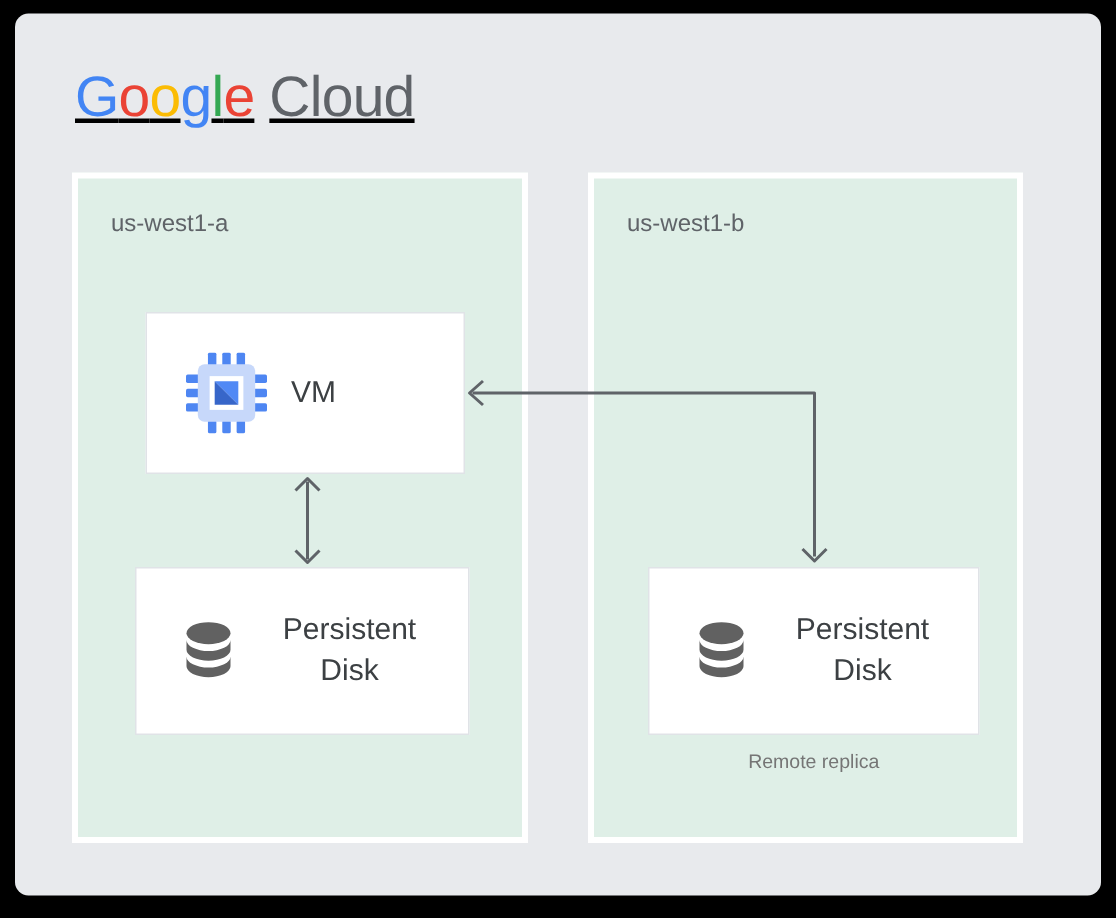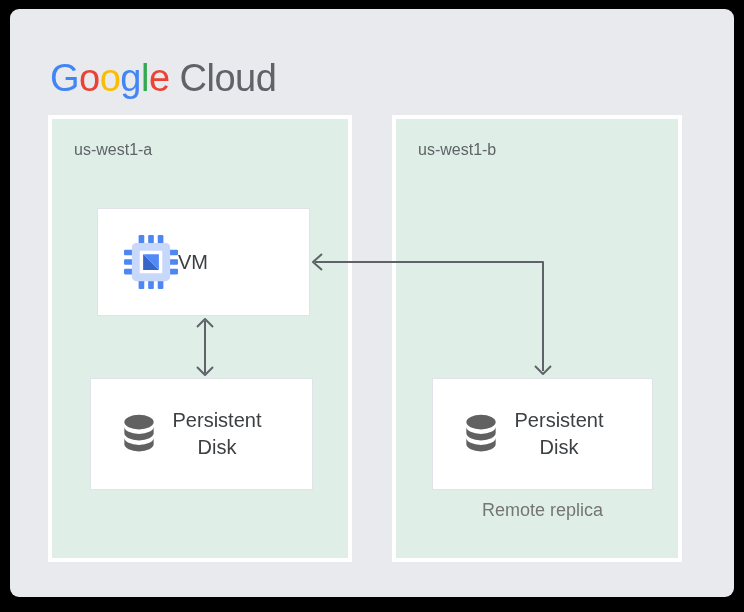--- a/index.html
+++ b/index.html
@@ -7,52 +7,52 @@
     width:744px;height:612px;position:relative;overflow:hidden;
     background:var(--canvas,#000);
     font-family:"Liberation Sans", sans-serif;
   }
   .panel{
     position:absolute;left:10px;top:9px;width:724px;height:588px;
     background:var(--panel,#E8EAED);border-radius:9px;
   }
   
   .logo{
-    position:absolute;left:40px;top:45px;
+    position:absolute;left:40px;top:32px;
     font-size:38px;line-height:1.3;letter-spacing:-0.5px;
-    user-select:none;white-space:nowrap;
+    user-select:none;white-space:nowrap;text-decoration:underline;
   }
   .logo .cloud{color:var(--text-muted);margin-left:10px;}
   
   .zone{
     position:absolute;top:115px;height:447px;box-sizing:border-box;
     background:var(--zone-fill);border:4px solid var(--zone-border);
   }
   .zone-a{left:48px;width:304px;}
   .zone-b{left:392px;width:290px;}
   .zone-label{
     position:absolute;left:22px;top:22px;
     font-size:16px;color:var(--text-muted);
   }
   
   .node{
     position:absolute;box-sizing:border-box;
     background:var(--node-bg);border:1px solid var(--node-border);
-    display:flex;align-items:center;padding-left:26px;
+    display:flex;align-items:center;padding-left:26px;gap:16px;
   }
   .vm-box{left:97px;top:208px;width:213px;height:108px;}
   .pd-a{left:90px;top:378px;width:223px;height:112px;}
   .pd-b{left:432px;top:378px;width:221px;height:112px;}
   .node-label{
     font-size:20px;color:var(--text-primary);line-height:1.35;
   }
   .wrap-label{width:112px;text-align:center;}
   .caption{
     position:absolute;left:432px;top:500px;width:221px;
-    text-align:center;font-size:18px;color:var(--caption);
+    text-align:center;font-size:13px;color:var(--caption);
   }
   
   .edges{position:absolute;left:0;top:0;pointer-events:none;}
   .edge{stroke:var(--arrow);stroke-width:2;fill:none;stroke-linejoin:round;}
   .icon svg{display:block;}
 </style>
 </head>
 <body>
 
 <div class="panel">

